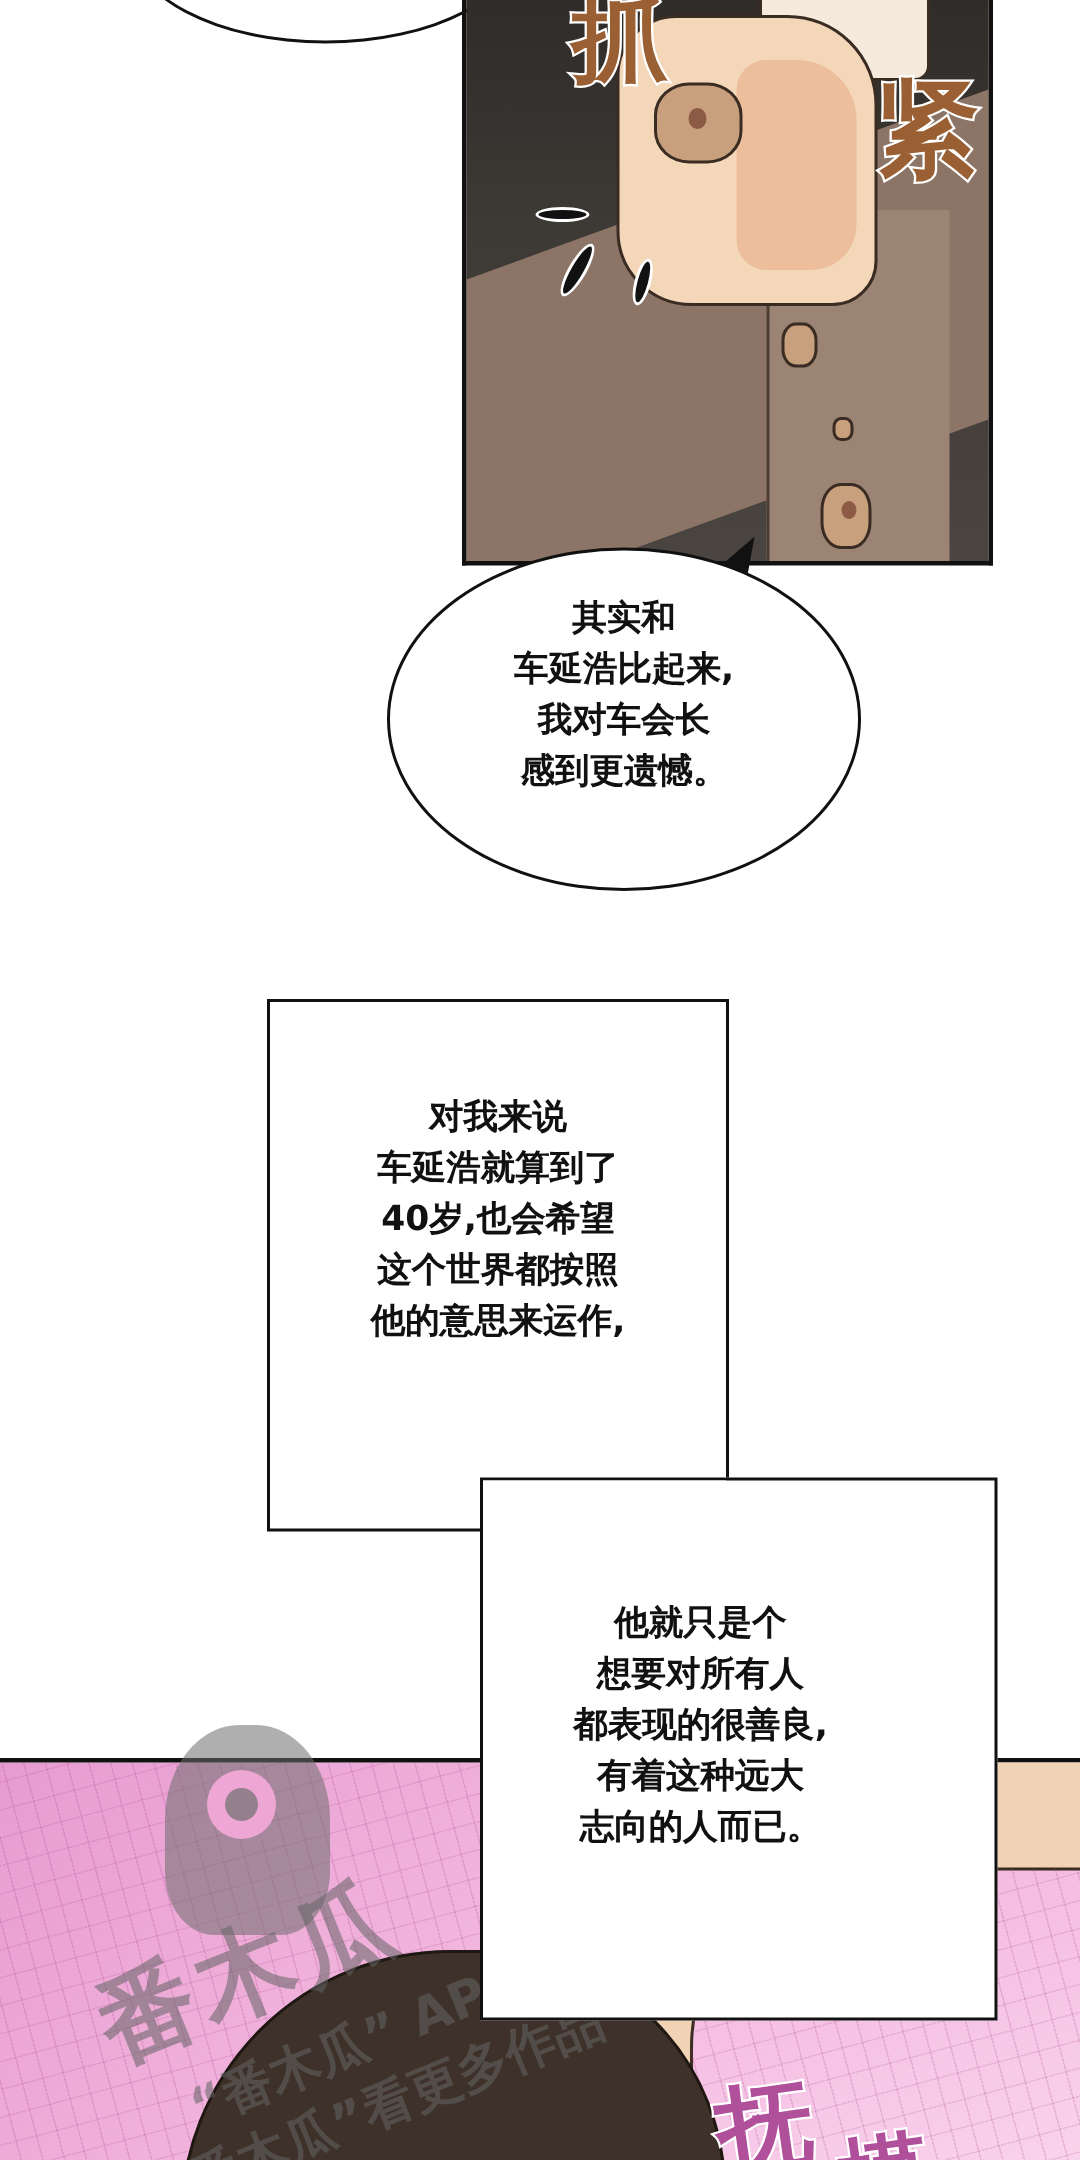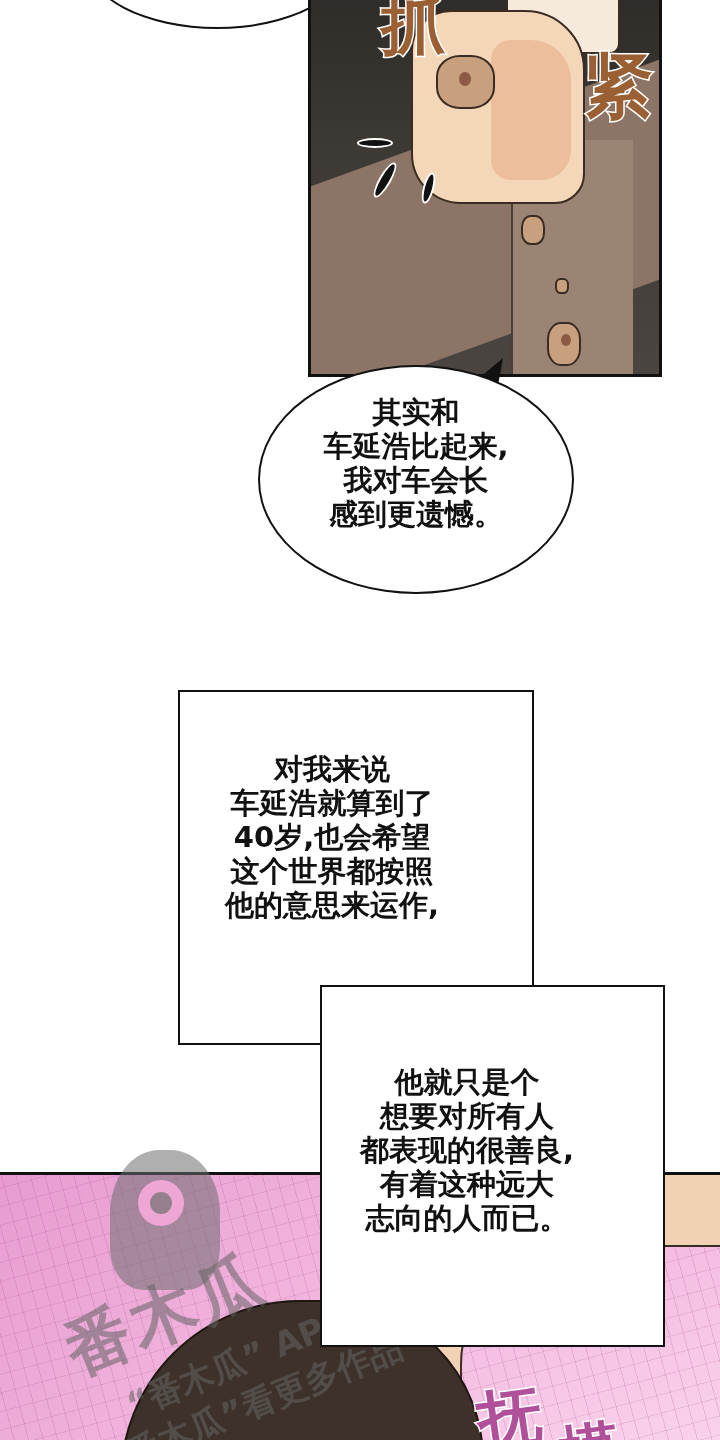--- a/index.html
+++ b/index.html
@@ -14,23 +14,23 @@
   .fist-shadow { left:180px; top:40px; width:80px; height:140px; background:#ecbe9c; border-radius:20px 40px 30px 20px; }
   .sleeve { left:195px; top:-20px; width:110px; height:70px; background:#f6eadc; border:2px solid #3a2c22; border-radius:10px; }
   .crumb { background:#c8a07d; border:2px solid #3a2c22; border-radius:40%; }
   .crumb-hole { background:#8c5a45; border-radius:50%; }
   .sfx { color:#9a5f33; font-weight:bold; font-family:"DejaVu Sans", sans-serif; -webkit-text-stroke:3px #ffffff; paint-order:stroke fill; }
   .speed { background:#111; border:2px solid #fff; border-radius:50%; }
   
   .bubble-top { left:85px; top:-110px; width:260px; height:135px; background:#fff; border:2px solid #111; border-radius:50%; }
   .bubble { left:258px; top:365px; width:312px; height:225px; background:#fff; border:2px solid #111; border-radius:50%; }
   .bubble-tail { left:486px; top:356px; width:0; height:0; border-left:10px solid transparent; border-right:10px solid transparent; border-bottom:28px solid #111; transform:rotate(30deg); }
-  .dialog-text { text-align:center; color:#111; font-size:29px; line-height:34px; font-weight:bold; white-space:pre-line; }
+  .dialog-text { text-align:center; color:#111; font-size:23px; line-height:34px; font-weight:bold; white-space:pre-line; }
   
-  .nar1 { left:178px; top:690px; width:356px; height:355px; background:#fff; border:2px solid #111; box-sizing:border-box; }
+  .nar1 { left:178px; top:666px; width:308px; height:355px; background:#fff; border:2px solid #111; box-sizing:border-box; }
   .nar2 { left:320px; top:985px; width:345px; height:362px; background:#fff; border:2px solid #111; box-sizing:border-box; z-index:5; }
   .nar-cover { left:322px; top:987px; width:162px; height:60px; background:#fff; z-index:6; }
   
   .panel3 { left:0; top:1172px; width:720px; height:268px; border-top:3px solid #111; overflow:hidden;
     background:linear-gradient(135deg,#e79bd0 0%,#f2b6de 45%,#f7cbe7 100%); }
   .hatch { inset:0; background:
       repeating-linear-gradient(75deg, rgba(160,60,130,.18) 0 1px, transparent 1px 14px),
       repeating-linear-gradient(-15deg, rgba(160,60,130,.14) 0 1px, transparent 1px 18px); }
   .skin { left:355px; top:20px; width:420px; height:240px; background:#f1d2b4; border:2px solid #3a2c22; border-radius:60px 0 0 0; transform:rotate(-12deg); }
   .pink-cloth { left:460px; top:70px; width:320px; height:230px; background:linear-gradient(160deg,#f2b3dd,#fbd9ef); border:2px solid #3a2c22; border-radius:120px 0 0 0; }

